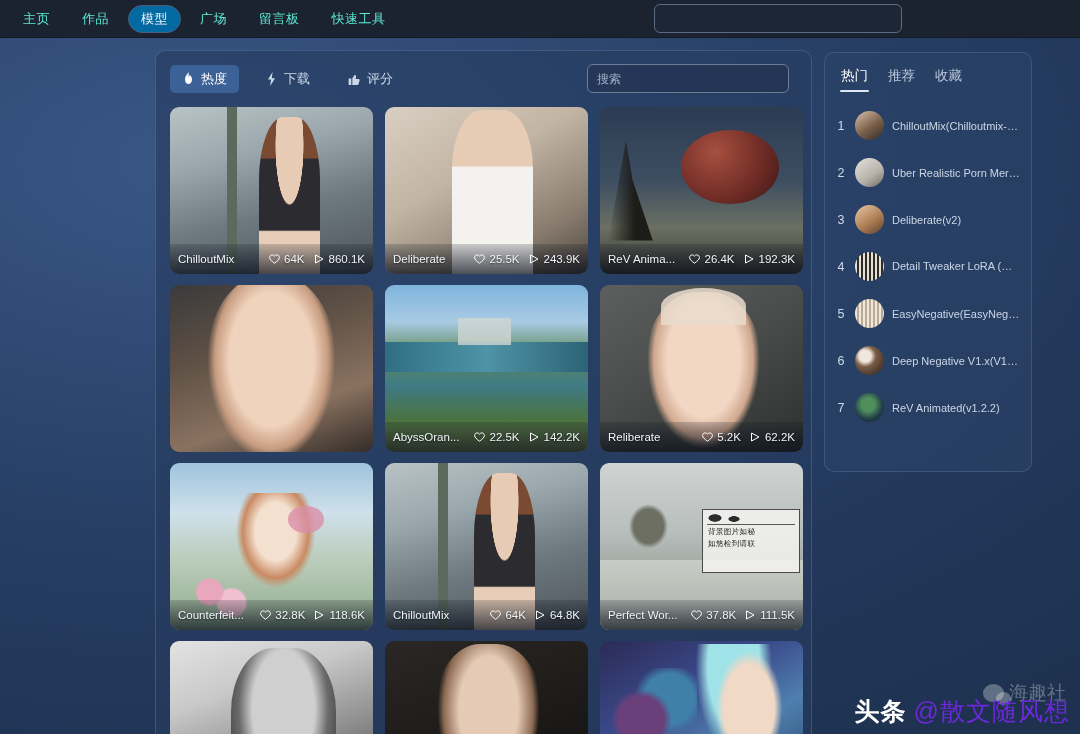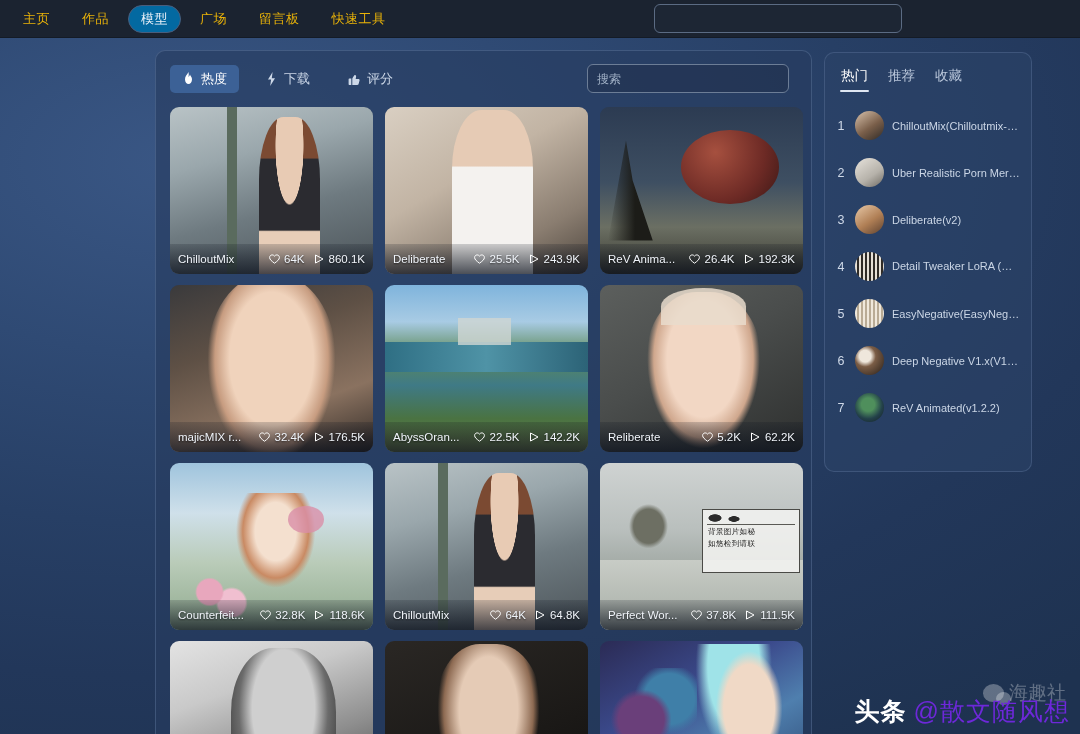--- a/index.html
+++ b/index.html
@@ -16,21 +16,21 @@
   
   .topbar {
     height: 38px; width: 100%;
     background: #1b2330;
     display: flex; align-items: center;
     position: relative; z-index: 30;
     border-bottom: 1px solid #141b26;
   }
   .nav { display: flex; align-items: center; gap: 6px; padding-left: 10px; }
   .nav-item {
-    color: #eab308; font-size: 13px; letter-spacing: .5px;
+    color: #5eead4; font-size: 13px; letter-spacing: .5px;
     padding: 5px 13px; border-radius: 14px; cursor: pointer;
     white-space: nowrap;
   }
   .nav-item.active {
     background: #0369a1; color: #eef3fa;
     border: 1px solid #4a5d7c;
     padding: 4px 12px;
   }
   .top-search {
     position: absolute; left: 654px; top: 4px;
@@ -310,41 +310,20 @@
           </span>
         </div>
       </div>
 
       <div class="card">
         <div class="art" style="background:
           linear-gradient(160deg,#3a3a3c 0%,#5e5045 35%,#8a7260 70%,#332c28 100%);">
           <div style="position:absolute;left:18%;top:-6%;width:64%;height:112%;background:
             radial-gradient(ellipse at 50% 45%,#f0d3bc 0 46%,#c79c80 62%,transparent 70%);border-radius:45%;"></div>
         </div>
-        <div class="caption">
-          <span class="name">majicMIX r...</span>
-          <span class="stats">
-            <span class="stat">
-              <span>
-                  <svg width="11" height="10" viewBox="0 0 11 10">
-                    <path d="M5.5 9.2C2.8 7.2.6 5.6.6 3.5.6 2 1.8.9 3.2.9c.9 0 1.8.5 2.3 1.2C6 1.4 6.9.9 7.8.9c1.4 0 2.6 1.1 2.6 2.6 0 2.1-2.2 3.7-4.9 5.7z" fill="none" stroke="#ffffff" stroke-width="1"></path>
-                  </svg>
-                </span>
-              <span>32.4K</span>
-            </span>
-            <span class="stat">
-              <span>
-                  <svg width="11" height="10" viewBox="0 0 11 10">
-                    <path d="M1.5 1L9 5 1.5 9z" fill="none" stroke="#ffffff" stroke-width="1"></path>
-                  </svg>
-                </span>
-              <span>176.5K</span>
-            </span>
-          </span>
-        </div>
       </div>
 
       <div class="card">
         <div class="art" style="background:
           linear-gradient(180deg,#7fb4dc 0%,#a8cbe4 22%,#5d8a5a 42%,#3f7a86 60%,#4a7342 80%,#6d7b4a 100%);">
           <div style="position:absolute;left:0;top:34%;width:100%;height:18%;background:
             linear-gradient(90deg,#2f6f84,#4f93a6 50%,#2c6377);"></div>
           <div style="position:absolute;left:36%;top:20%;width:26%;height:16%;background:#cfd6d2;opacity:.8;"></div>
         </div>
         <div class="caption">

